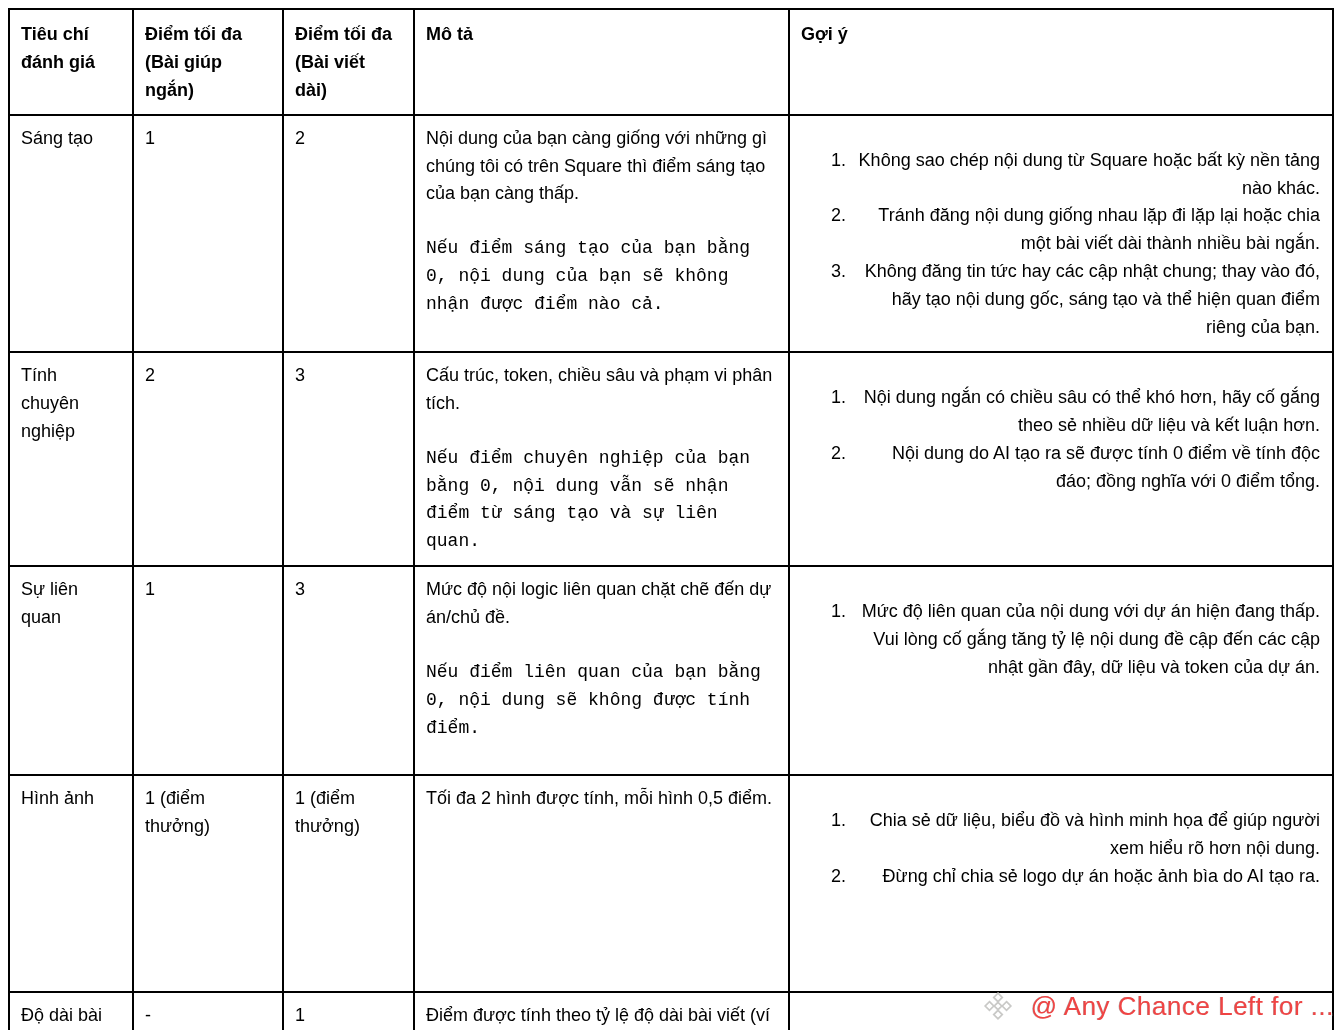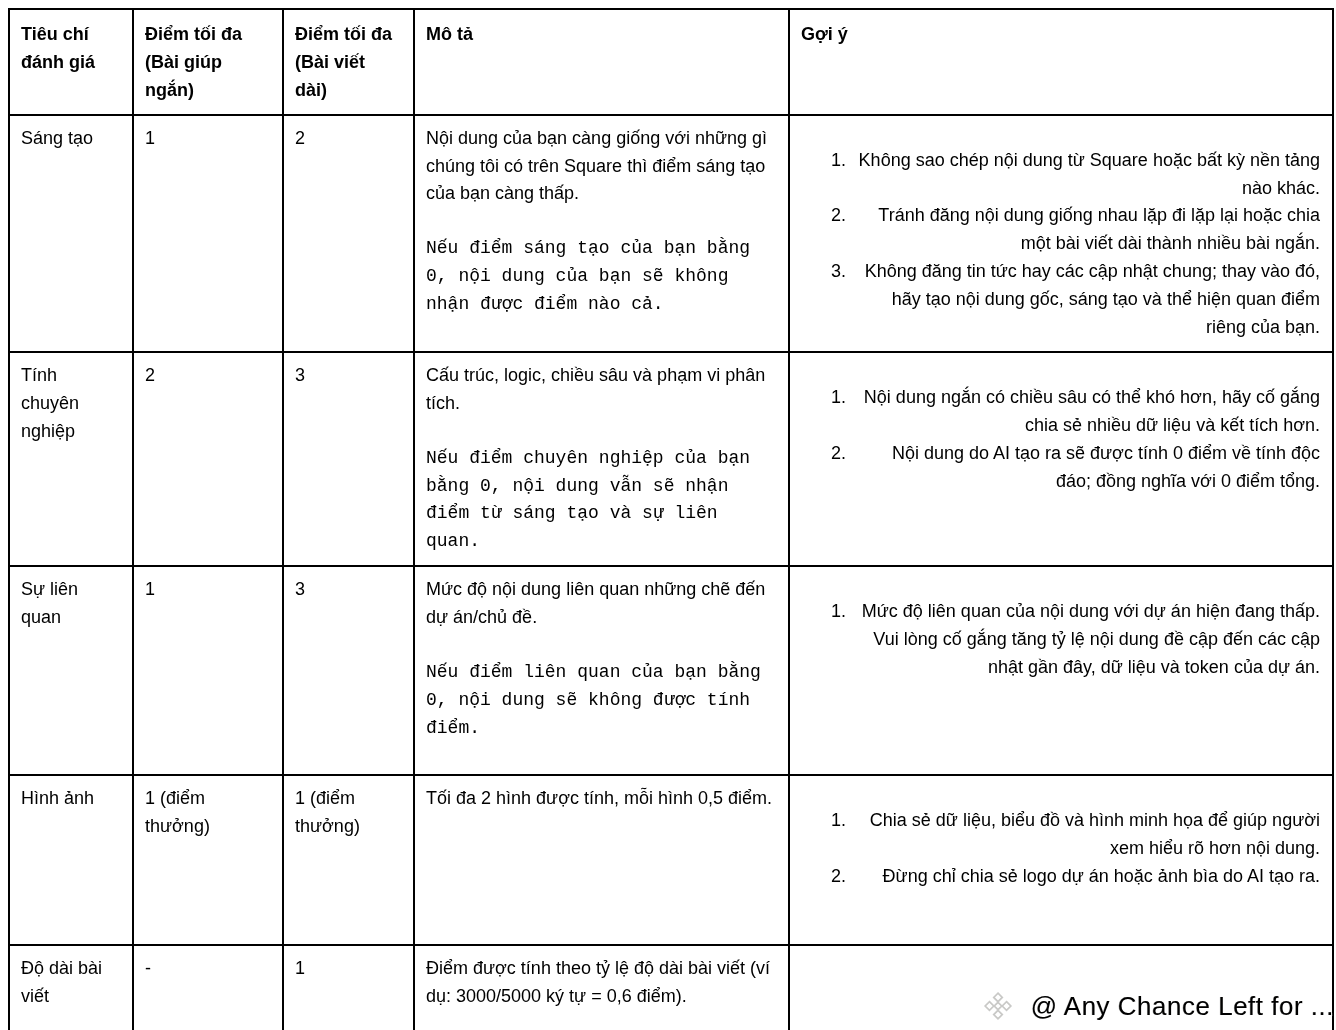--- a/index.html
+++ b/index.html
@@ -45,21 +45,21 @@
   .col-criteria { width: 124px; }
   .col-short    { width: 150px; }
   .col-long     { width: 131px; }
   .col-desc     { width: 375px; }
   .col-sugg     { width: 544px; }
 
   tr.hrow  { height: 99px; }
   tr.row-0 { height: 176px; }
   tr.row-1 { height: 181px; }
   tr.row-2 { height: 209px; }
-  tr.row-3 { height: 170px; }
+  tr.row-3 { height: 217px; }
   tr.row-4 { height: 122px; }
 
   td.c-crit { padding-right: 4px; }
 
   td p {
     margin: 0;
   }
   td p + p {
     margin-top: 27px;
     font-family: Liberation Mono, monospace;
@@ -76,21 +76,21 @@
 
   .watermark {
     position: absolute;
     right: 2px;
     bottom: 8px;
     display: flex;
     align-items: center;
     gap: 17px;
     font-size: 26px;
     letter-spacing: 0.5px;
-    color: #000000;
+    color: #ef4444;
     text-shadow: 1px 1px 0 #ffffff, -0.5px -0.5px 0 #b5b5b3;
     white-space: nowrap;
     pointer-events: none;
   }
   .watermark svg {
     display: block;
     flex: 0 0 auto;
   }
 </style>
 </head>
@@ -131,37 +131,37 @@
           <li>Không đăng tin tức hay các cập nhật chung; thay vào đó, hãy tạo nội dung gốc, sáng tạo và thể hiện quan điểm riêng của bạn.</li>
         </ol>
       </td>
     </tr>
 
     <tr class="row-1">
       <td class="c-crit">Tính chuyên nghiệp</td>
       <td>2</td>
       <td>3</td>
       <td>
-        <p>Cấu trúc, logic, chiều sâu và phạm vi phân tích.</p>
+        <p>Cấu trúc, token, chiều sâu và phạm vi phân tích.</p>
         <p>Nếu điểm chuyên nghiệp của bạn bằng 0, nội dung vẫn sẽ nhận điểm từ sáng tạo và sự liên quan.</p>
       </td>
       <td>
         <ol>
-          <li>Nội dung ngắn có chiều sâu có thể khó hơn, hãy cố gắng chia sẻ nhiều dữ liệu và kết tích hơn.</li>
+          <li>Nội dung ngắn có chiều sâu có thể khó hơn, hãy cố gắng theo sẻ nhiều dữ liệu và kết luận hơn.</li>
           <li>Nội dung do AI tạo ra sẽ được tính 0 điểm về tính độc đáo; đồng nghĩa với 0 điểm tổng.</li>
         </ol>
       </td>
     </tr>
 
     <tr class="row-2">
       <td class="c-crit">Sự liên quan</td>
       <td>1</td>
       <td>3</td>
       <td>
-        <p>Mức độ nội dung liên quan những chẽ đến dự án/chủ đề.</p>
+        <p>Mức độ nội logic liên quan chặt chẽ đến dự án/chủ đề.</p>
         <p>Nếu điểm liên quan của bạn bằng 0, nội dung sẽ không được tính điểm.</p>
       </td>
       <td>
         <ol>
           <li>Mức độ liên quan của nội dung với dự án hiện đang thấp. Vui lòng cố gắng tăng tỷ lệ nội dung đề cập đến các cập nhật gần đây, dữ liệu và token của dự án.</li>
         </ol>
       </td>
     </tr>
 
     <tr class="row-3">

